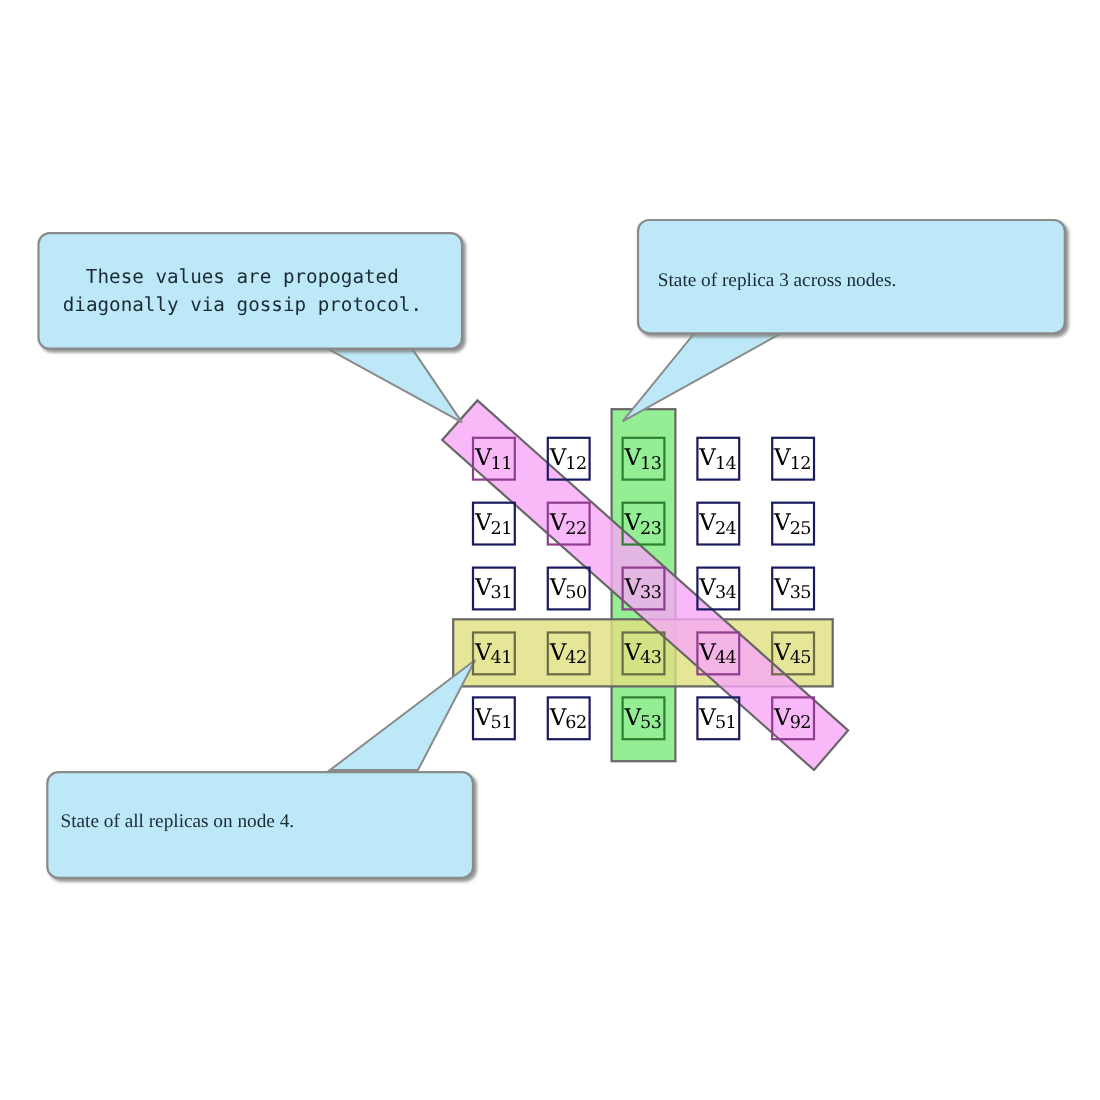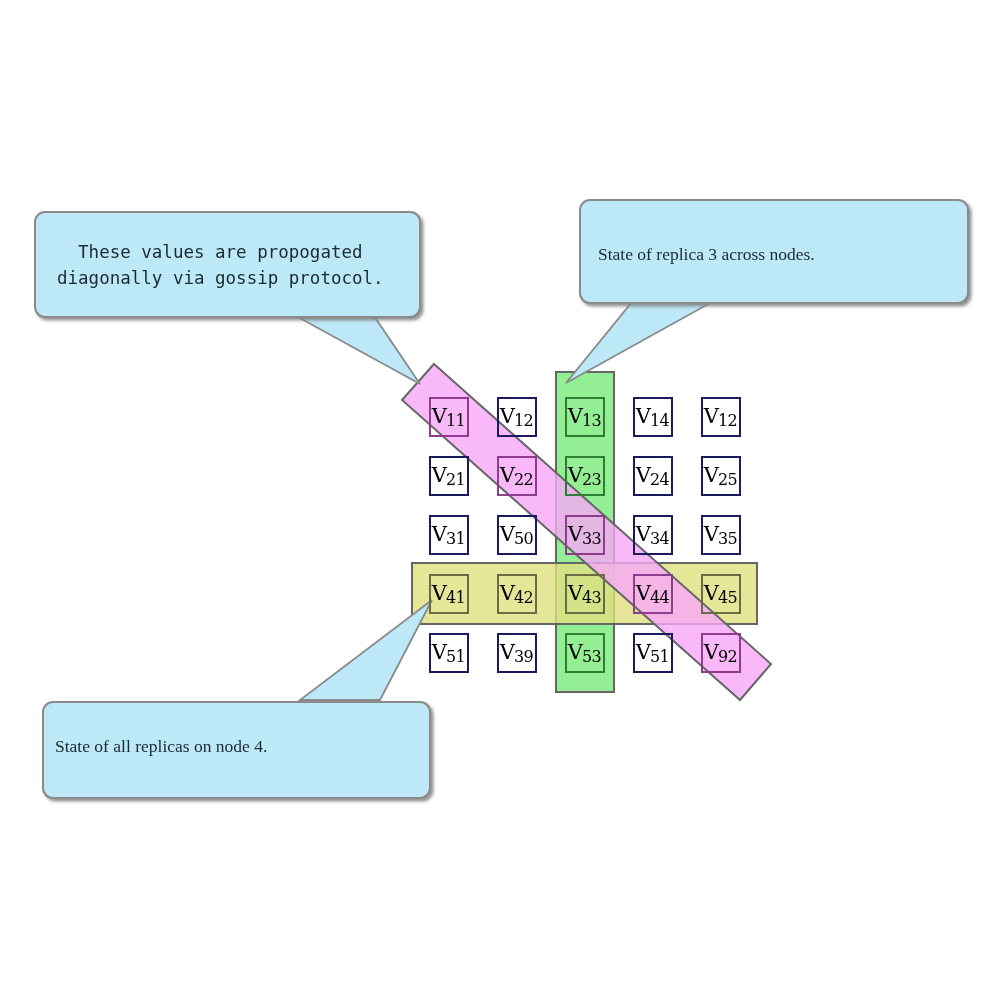--- a/index.html
+++ b/index.html
@@ -192,21 +192,21 @@
       <div class="cell yellow" style="left: 701px; top: 574px;">
         <span class="vlabel">V</span>
         <span class="vsub">45</span>
       </div>
       <div class="cell " style="left: 429px; top: 633px;">
         <span class="vlabel">V</span>
         <span class="vsub">51</span>
       </div>
       <div class="cell " style="left: 497px; top: 633px;">
         <span class="vlabel">V</span>
-        <span class="vsub">39</span>
+        <span class="vsub">62</span>
       </div>
       <div class="cell green" style="left: 565px; top: 633px;">
         <span class="vlabel">V</span>
         <span class="vsub">53</span>
       </div>
       <div class="cell " style="left: 633px; top: 633px;">
         <span class="vlabel">V</span>
         <span class="vsub">51</span>
       </div>
       <div class="cell pink" style="left: 701px; top: 633px;">

